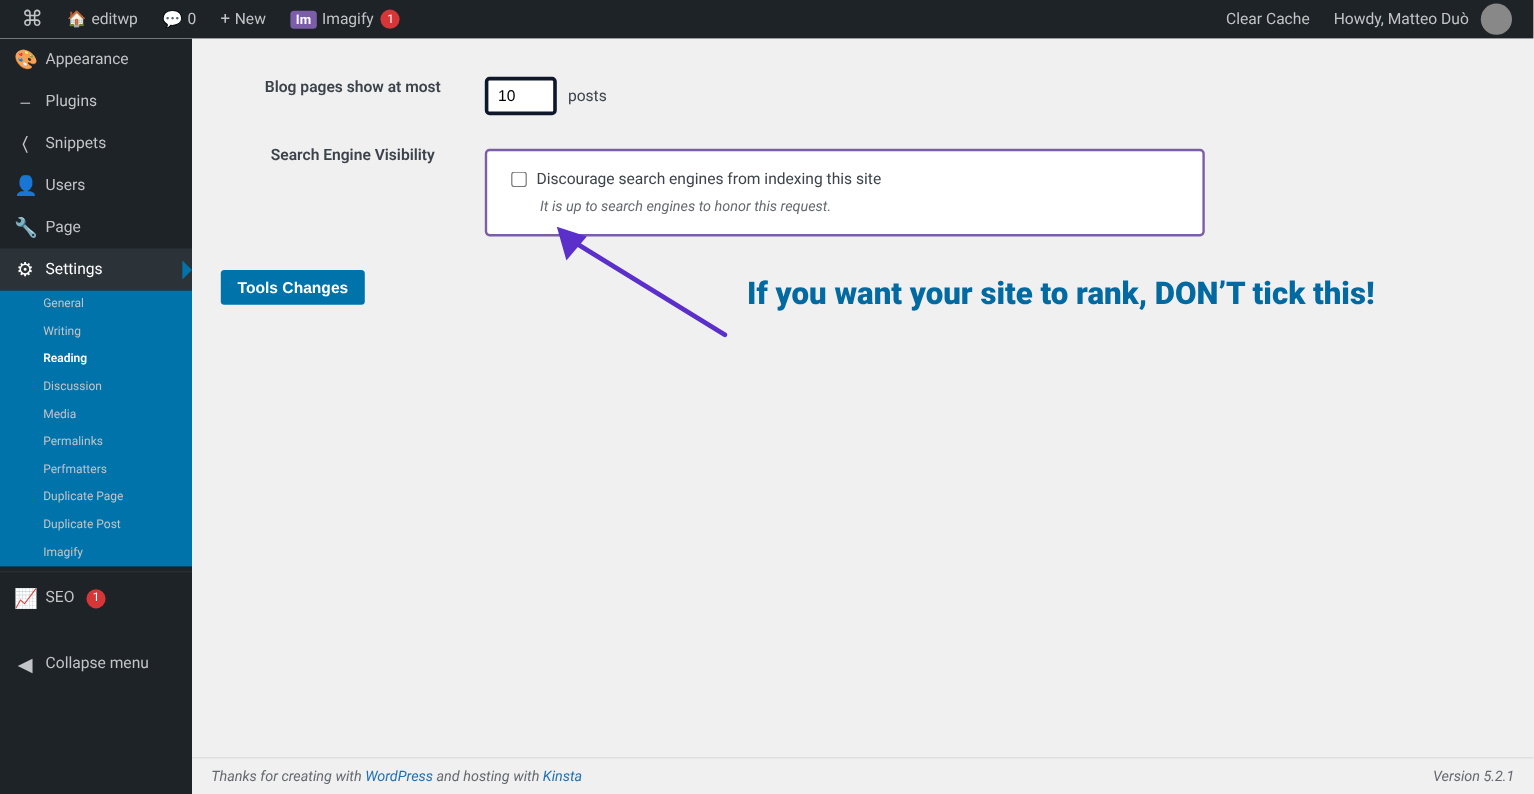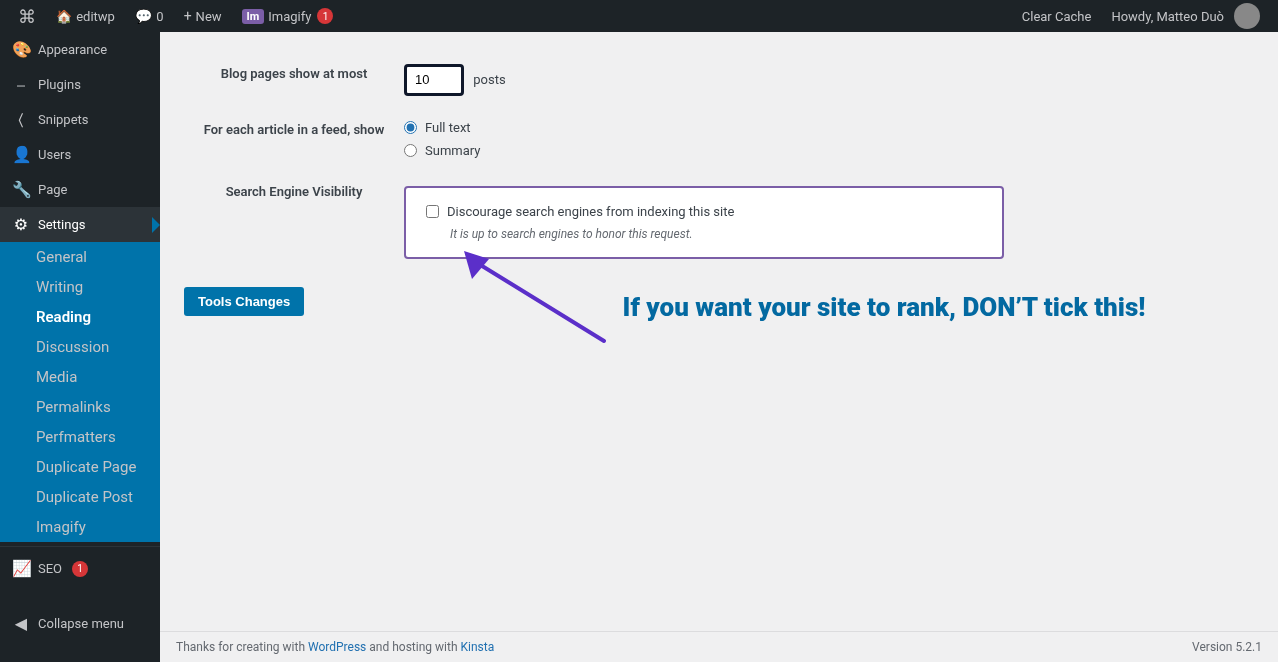--- a/index.html
+++ b/index.html
@@ -42,21 +42,21 @@
     .menu-item {
       display: flex; align-items: center; gap: 8px;
       color: #c3c4c7; padding: 8px 12px; cursor: pointer; font-size: 13px;
       position: relative; white-space: nowrap;
     }
     .menu-item.active-parent { color: #fff; background: #2c3338; }
     .menu-icon { font-size: 16px; width: 18px; text-align: center; }
     .submenu { background: #0073aa; }
     .submenu .sub-item {
       display: block; color: #c3c4c7; padding: 6px 12px 6px 36px;
-      cursor: pointer; font-size: 15px;
+      cursor: pointer; font-size: 10px;
     }
     .submenu .sub-item.active { color: #fff; font-weight: 600; }
     .menu-arrow {
       position: absolute; right: 0; top: 50%; transform: translateY(-50%);
       border-left: 8px solid #0073aa; border-top: 8px solid transparent;
       border-bottom: 8px solid transparent;
     }
     .seo-item { display: flex; align-items: center; gap: 8px; color: #c3c4c7; padding: 8px 12px; cursor: pointer; font-size: 13px; }
     .collapse-item { display: flex; align-items: center; gap: 8px; color: #c3c4c7; padding: 8px 12px; cursor: pointer; font-size: 13px; margin-top: auto; }
 
@@ -117,21 +117,21 @@
     .save-btn {
       background: #0073aa; color: #fff; border: none; border-radius: 3px;
       padding: 7px 14px; font-size: 13px; cursor: pointer; font-weight: 600;
       margin-top: 16px; display: inline-block;
     }
 
     
     #wpfooter {
       background: #f0f0f1; padding: 8px 16px;
       display: flex; justify-content: space-between; align-items: center;
-      border-top: 1px solid #dcdcde; flex-shrink: 0; font-size: 12px; color: #646970;
+      border-top: 1px solid #dcdcde; flex-shrink: 0; font-size: 12px; color: #646970; font-style: italic;
     }
     #wpfooter a { color: #2271b1; text-decoration: none; }
 
     
     .menu-separator { height: 1px; background: #2c3338; margin: 4px 0; }
   </style>
 </head>
 <body>
 
 <div id="wpadminbar">
@@ -229,37 +229,20 @@
             <th>
               <span>Blog pages show at most</span>
             </th>
             <td>
               <input type="number" value="10" style="width: 60px;">
               <span class="inline-label">posts</span>
             </td>
           </tr>
 
 
-          <tr>
-            <th>
-              <span>For each article in a feed, show</span>
-            </th>
-            <td>
-              <div class="radio-group">
-                <label class="radio-option">
-                  <input type="radio" name="feed_type" value="full" checked="" style="">
-                  <span>Full text</span>
-                </label>
-                <label class="radio-option">
-                  <input type="radio" name="feed_type" value="summary" style="">
-                  <span>Summary</span>
-                </label>
-              </div>
-            </td>
-          </tr>
 
           <tr>
             <th>
               <span>Search Engine Visibility</span>
             </th>
             <td>
               <div class="sev-box">
                 <div class="sev-inner">
                   <div class="sev-checkbox-row">
                     <input type="checkbox" style="">

